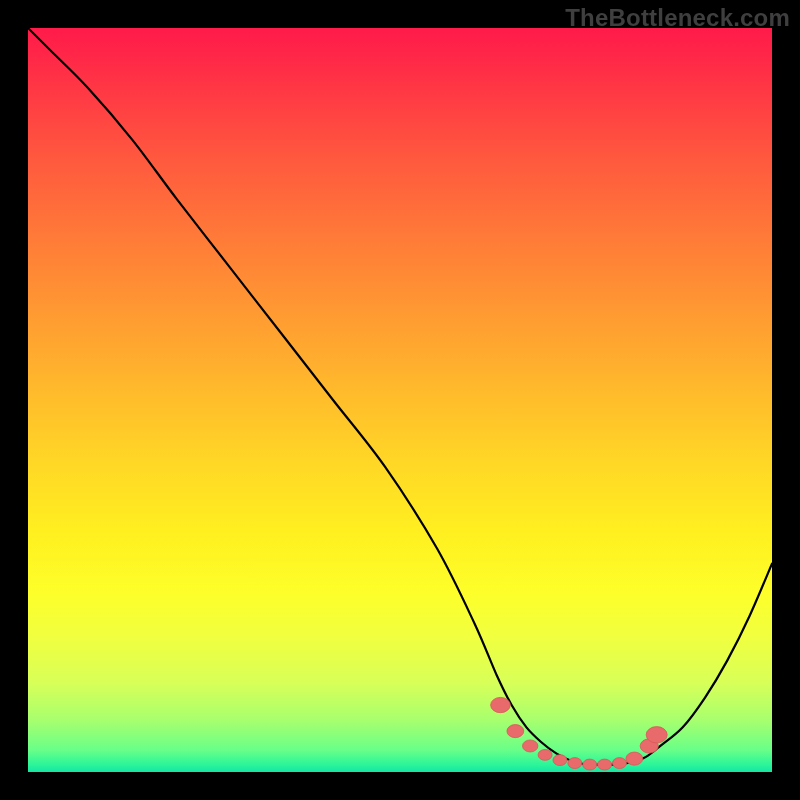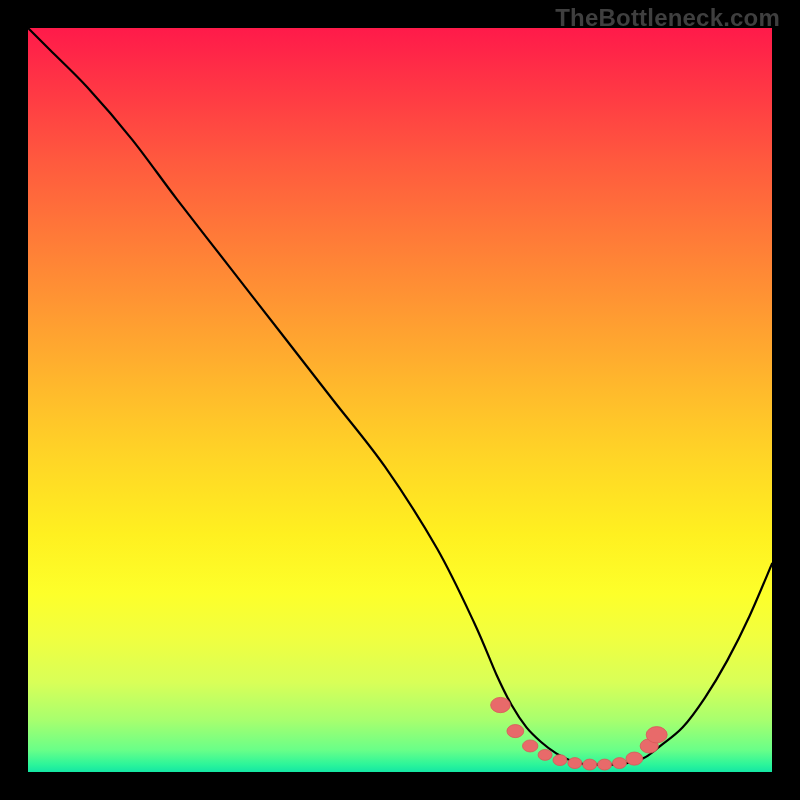--- a/index.html
+++ b/index.html
@@ -47,21 +47,21 @@
       #d8ff58 88%,
       #a8ff6e 93%,
       #6aff88 97%,
       #2cf59a 99%,
       #14e6a4 100%
     );
   }
   .watermark {
     position: absolute;
     top: 4px;
-    right: 20px;
+    right: 10px;
     color: #3f3f3f;
     font-size: 24px;
     font-weight: 600;
     letter-spacing: 0.2px;
     z-index: 30;
   }
   svg.curve {
     position: absolute;
     left: 0;
     top: 0;

